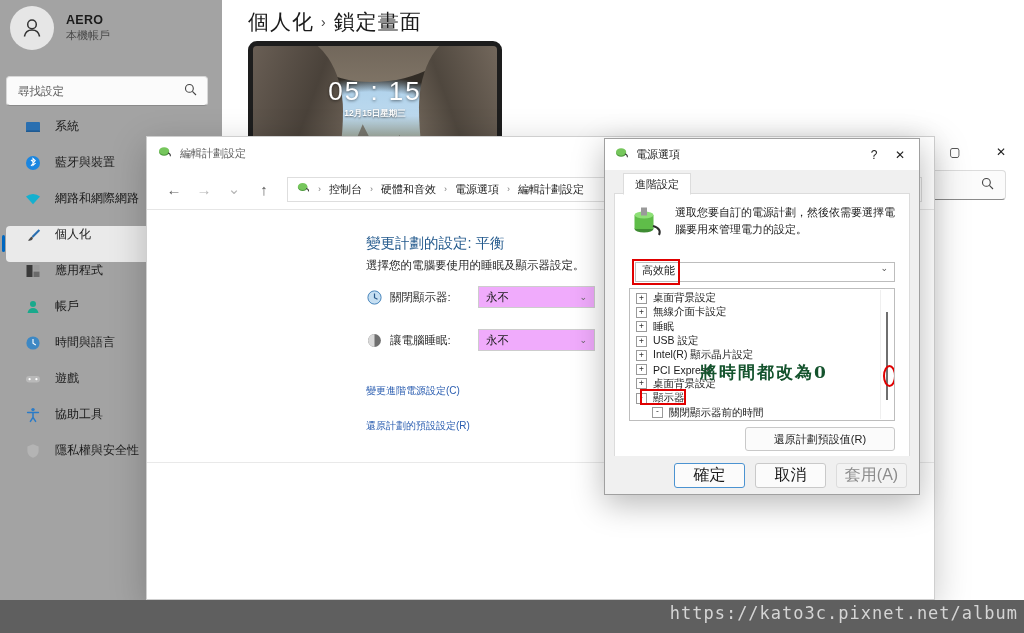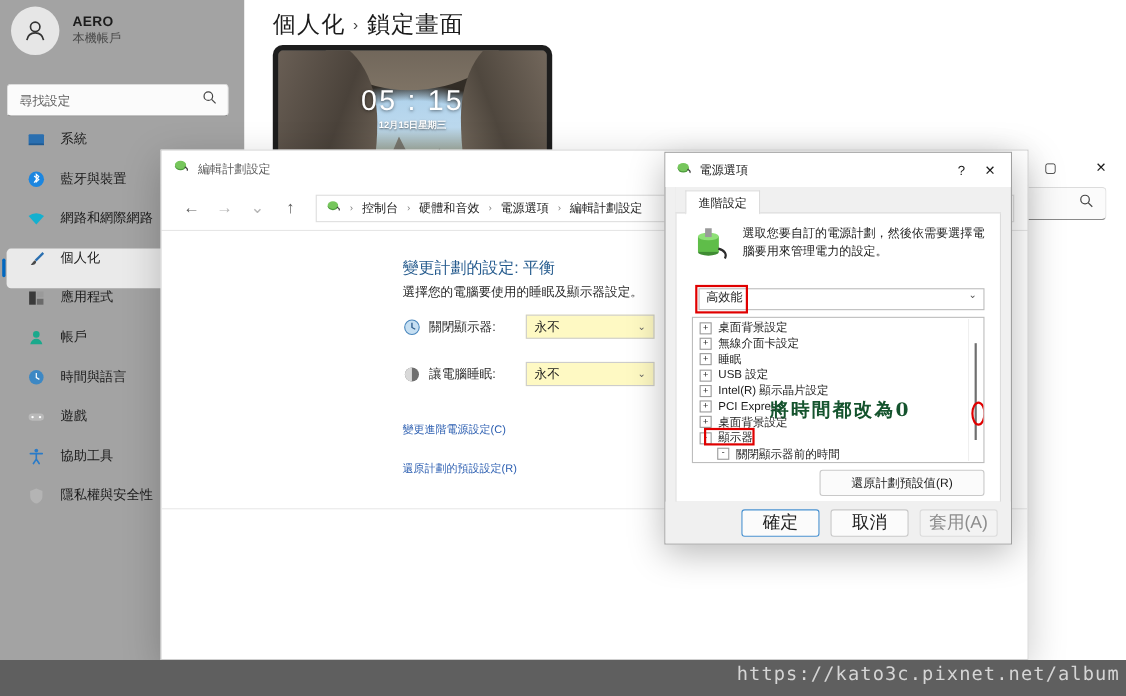--- a/index.html
+++ b/index.html
@@ -76,21 +76,21 @@
   .crumb .seg{font-size:11px;color:#1b1b1b;white-space:nowrap}
   .crumb .car{font-size:9px;color:#7a7a7a;margin:0 8px}
   .cp-sep{height:1px;background:#e6e6e6}
 
   .cp-content{position:relative;height:calc(100% - 73px);background:#fff}
   .cp-h1{position:absolute;left:219px;top:24px;font-size:14.5px;color:#245a8d;white-space:nowrap}
   .cp-h2{position:absolute;left:219px;top:48px;font-size:11.5px;color:#2a2a2a;white-space:nowrap}
   .row{position:absolute;left:219px;display:flex;align-items:center}
   .row .ic{width:17px;height:17px;margin-right:7px;flex:none}
   .row .lb{font-size:11.5px;color:#2a2a2a;white-space:nowrap;width:88px}
-  .combo{width:117px;height:22px;border:1px solid #cdcdcd;background:#fef9c3;display:flex;align-items:center;
+  .combo{width:117px;height:22px;border:1px solid #cdcdcd;background:#f0abfc;display:flex;align-items:center;
      justify-content:space-between;padding:0 7px;box-sizing:border-box}
   .combo .v{font-size:11.5px;color:#1b1b1b}
   .combo .cv{font-size:9px;color:#666}
   .cp-link{position:absolute;left:219px;font-size:10px;color:#2a5db0;white-space:nowrap}
   .cp-bottom-sep{position:absolute;left:0;right:0;top:252px;height:1px;background:#e9e9e9}
 
   
   .po{position:absolute;left:604px;top:138px;width:316px;height:357px;background:#f0f0f0;
      border:1px solid #a0a0a0;box-shadow:0 9px 30px rgba(0,0,0,.28);box-sizing:border-box;}
   .po-title{height:31px;display:flex;align-items:center;padding:0 6px 0 9px;background:#fff;}

